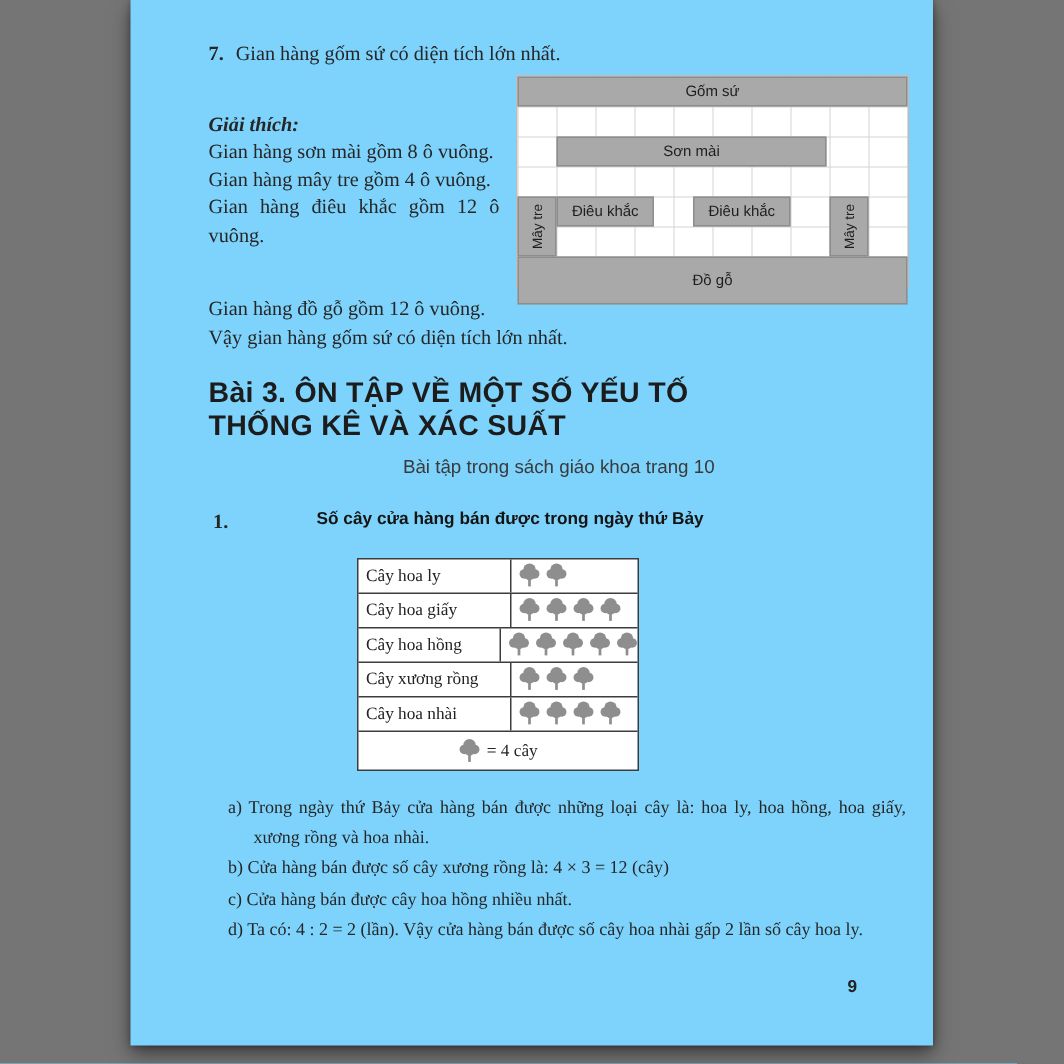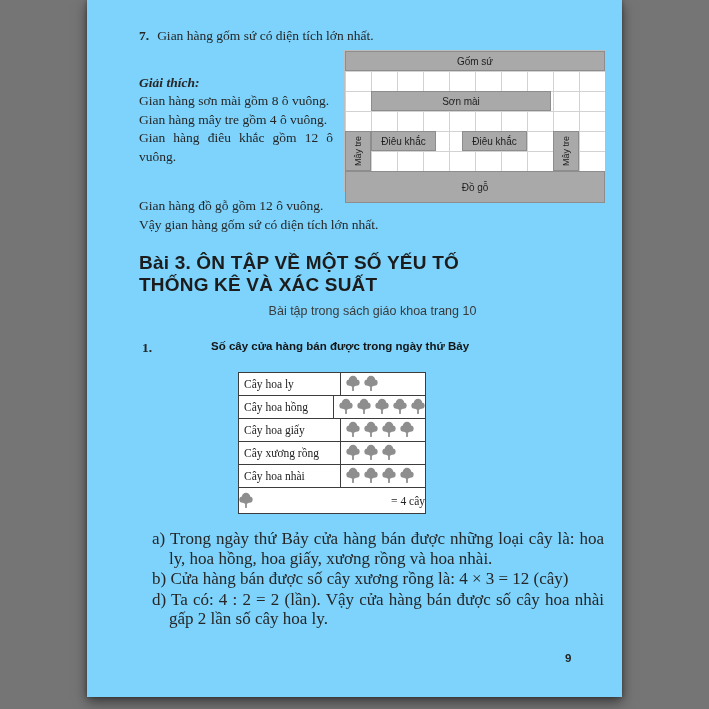--- a/index.html
+++ b/index.html
@@ -48,23 +48,23 @@
     margin-left:72px;font-family:"Liberation Sans",sans-serif;
     font-weight:bold;font-size:11.5px;color:#141414;
   }
   .ptable{margin:20px 0 0 99px;width:188px;border:1.4px solid #3d3d3d;box-sizing:border-box;background:#fff;}
   .prow{display:flex;border-bottom:1px solid #3d3d3d;height:22px;}
   .plabel{
     width:102px;border-right:1px solid #3d3d3d;box-sizing:border-box;
     font-size:11.5px;display:flex;align-items:center;padding-left:5px;color:#222;
   }
   .picons{flex:1;display:flex;align-items:center;padding-left:5px;gap:4px;}
-  .plegend{height:25px;display:flex;align-items:center;justify-content:space-between;gap:5px;font-size:11.5px;}
+  .plegend{height:25px;display:flex;align-items:center;justify-content:center;gap:5px;font-size:11.5px;}
   svg.tree{width:14px;height:18px;fill:#8e8e8e;flex:0 0 auto;}
-  .answers{margin:15px 0 0 13px;font-size:17px;line-height:19.5px;width:452px;}
+  .answers{margin:15px 0 0 13px;font-size:12px;line-height:19.5px;width:452px;}
   .answer{padding-left:17px;text-indent:-17px;text-align:justify;margin-bottom:1px;}
   .pagenum{
     position:absolute;left:478px;top:652px;
     font-family:"Liberation Sans",sans-serif;font-size:11.5px;font-weight:bold;color:#222;
   }
 </style>
 </head>
 <body>
 
 <div class="page">
@@ -135,62 +135,62 @@
             <svg class="tree" viewBox="0 0 20 26">
               <circle cx="10" cy="7" r="6"></circle>
               <circle cx="5" cy="11" r="4.6"></circle>
               <circle cx="15" cy="11" r="4.6"></circle>
               <circle cx="10" cy="11.5" r="5.4"></circle>
               <rect x="8.7" y="13" width="2.6" height="10"></rect>
             </svg>
           </div>
         </div>
         <div class="prow">
+          <div class="plabel">Cây hoa giấy</div>
+          <div class="picons">
+            <svg class="tree" viewBox="0 0 20 26">
+              <circle cx="10" cy="7" r="6"></circle>
+              <circle cx="5" cy="11" r="4.6"></circle>
+              <circle cx="15" cy="11" r="4.6"></circle>
+              <circle cx="10" cy="11.5" r="5.4"></circle>
+              <rect x="8.7" y="13" width="2.6" height="10"></rect>
+            </svg>
+            <svg class="tree" viewBox="0 0 20 26">
+              <circle cx="10" cy="7" r="6"></circle>
+              <circle cx="5" cy="11" r="4.6"></circle>
+              <circle cx="15" cy="11" r="4.6"></circle>
+              <circle cx="10" cy="11.5" r="5.4"></circle>
+              <rect x="8.7" y="13" width="2.6" height="10"></rect>
+            </svg>
+            <svg class="tree" viewBox="0 0 20 26">
+              <circle cx="10" cy="7" r="6"></circle>
+              <circle cx="5" cy="11" r="4.6"></circle>
+              <circle cx="15" cy="11" r="4.6"></circle>
+              <circle cx="10" cy="11.5" r="5.4"></circle>
+              <rect x="8.7" y="13" width="2.6" height="10"></rect>
+            </svg>
+            <svg class="tree" viewBox="0 0 20 26">
+              <circle cx="10" cy="7" r="6"></circle>
+              <circle cx="5" cy="11" r="4.6"></circle>
+              <circle cx="15" cy="11" r="4.6"></circle>
+              <circle cx="10" cy="11.5" r="5.4"></circle>
+              <rect x="8.7" y="13" width="2.6" height="10"></rect>
+            </svg>
+          </div>
+        </div>
+        <div class="prow">
           <div class="plabel">Cây hoa hồng</div>
           <div class="picons">
             <svg class="tree" viewBox="0 0 20 26">
               <circle cx="10" cy="7" r="6"></circle>
               <circle cx="5" cy="11" r="4.6"></circle>
               <circle cx="15" cy="11" r="4.6"></circle>
               <circle cx="10" cy="11.5" r="5.4"></circle>
               <rect x="8.7" y="13" width="2.6" height="10"></rect>
             </svg>
-            <svg class="tree" viewBox="0 0 20 26">
-              <circle cx="10" cy="7" r="6"></circle>
-              <circle cx="5" cy="11" r="4.6"></circle>
-              <circle cx="15" cy="11" r="4.6"></circle>
-              <circle cx="10" cy="11.5" r="5.4"></circle>
-              <rect x="8.7" y="13" width="2.6" height="10"></rect>
-            </svg>
-            <svg class="tree" viewBox="0 0 20 26">
-              <circle cx="10" cy="7" r="6"></circle>
-              <circle cx="5" cy="11" r="4.6"></circle>
-              <circle cx="15" cy="11" r="4.6"></circle>
-              <circle cx="10" cy="11.5" r="5.4"></circle>
-              <rect x="8.7" y="13" width="2.6" height="10"></rect>
-            </svg>
-            <svg class="tree" viewBox="0 0 20 26">
-              <circle cx="10" cy="7" r="6"></circle>
-              <circle cx="5" cy="11" r="4.6"></circle>
-              <circle cx="15" cy="11" r="4.6"></circle>
-              <circle cx="10" cy="11.5" r="5.4"></circle>
-              <rect x="8.7" y="13" width="2.6" height="10"></rect>
-            </svg>
-            <svg class="tree" viewBox="0 0 20 26">
-              <circle cx="10" cy="7" r="6"></circle>
-              <circle cx="5" cy="11" r="4.6"></circle>
-              <circle cx="15" cy="11" r="4.6"></circle>
-              <circle cx="10" cy="11.5" r="5.4"></circle>
-              <rect x="8.7" y="13" width="2.6" height="10"></rect>
-            </svg>
-          </div>
-        </div>
-        <div class="prow">
-          <div class="plabel">Cây hoa giấy</div>
-          <div class="picons">
             <svg class="tree" viewBox="0 0 20 26">
               <circle cx="10" cy="7" r="6"></circle>
               <circle cx="5" cy="11" r="4.6"></circle>
               <circle cx="15" cy="11" r="4.6"></circle>
               <circle cx="10" cy="11.5" r="5.4"></circle>
               <rect x="8.7" y="13" width="2.6" height="10"></rect>
             </svg>
             <svg class="tree" viewBox="0 0 20 26">
               <circle cx="10" cy="7" r="6"></circle>
               <circle cx="5" cy="11" r="4.6"></circle>
@@ -280,18 +280,19 @@
             <circle cx="15" cy="11" r="4.6"></circle>
             <circle cx="10" cy="11.5" r="5.4"></circle>
             <rect x="8.7" y="13" width="2.6" height="10"></rect>
           </svg>
           <span>= 4 cây</span>
         </div>
       </div>
     <div class="answers">
         <div class="answer"><span>a) </span><span>Trong ngày thứ Bảy cửa hàng bán được những loại cây là: hoa ly, hoa hồng, hoa giấy, xương rồng và hoa nhài.</span></div>
         <div class="answer"><span>b) </span><span>Cửa hàng bán được số cây xương rồng là: 4 × 3 = 12 (cây)</span></div>
+        <div class="answer"><span>c) </span><span>Cửa hàng bán được cây hoa hồng nhiều nhất.</span></div>
         <div class="answer"><span>d) </span><span>Ta có: 4 : 2 = 2 (lần). Vậy cửa hàng bán được số cây hoa nhài gấp 2 lần số cây hoa ly.</span></div>
       </div>
   </div>
 
   <div class="pagenum">9</div>
 </div>
 
 </body></html>

